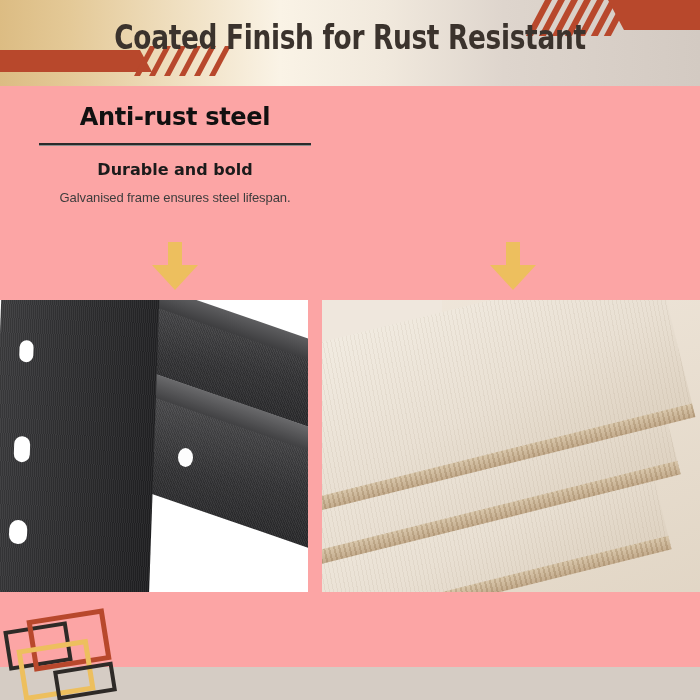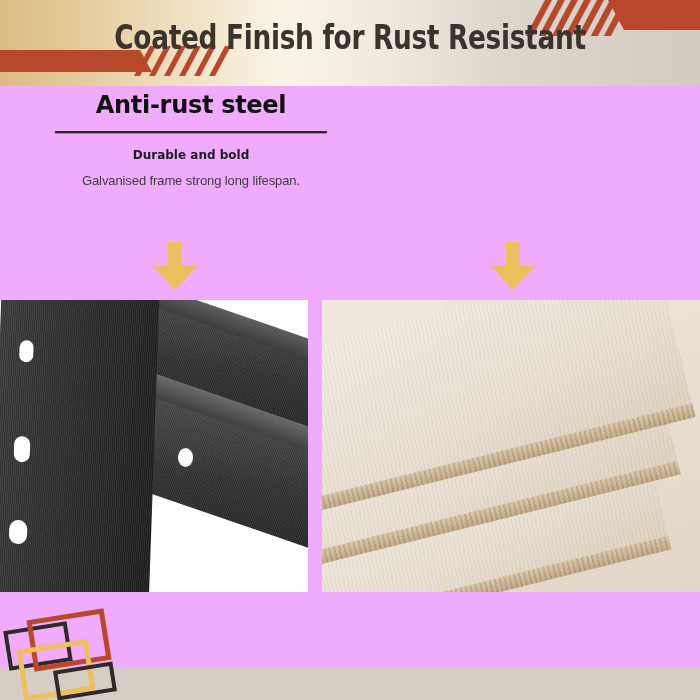--- a/index.html
+++ b/index.html
@@ -2,21 +2,21 @@
 <html><head>
 <meta charset="utf-8">
 <style>
   * { margin:0; padding:0; box-sizing:border-box; }
   html, body {
     width:700px; height:700px;
     background:#ffffff;
     font-family:"Liberation Sans", sans-serif;
     overflow:hidden;
   }
-  .page { position:relative; width:700px; height:700px; background:#f0abfc; }
+  .page { position:relative; width:700px; height:700px; background:#fca5a5; }
 
   
   .header {
     position:absolute; left:0; top:0; width:700px; height:86px;
     background:linear-gradient(to right,
       #dcbc83 0%, #e4c997 10%, #f0e0c2 26%,
       #faf3e6 40%, #f1e9dd 55%, #ded5cd 72%, #d3cac2 100%);
     overflow:hidden;
   }
   
@@ -65,43 +65,42 @@
     font-size:33px;
     letter-spacing:-0.4px;
     color:#3b332d;
     transform:scaleX(0.80);
     transform-origin:center;
     white-space:nowrap;
   }
 
   
   .cols {
-    position:absolute; left:0; top:88px; width:576px; height:130px;
+    position:absolute; left:0; top:100px; width:576px; height:130px;
     display:flex;
-    margin-left:16px;
   }
   .col { width:350px; position:relative; text-align:center; }
   .col-head {
     font-family:"DejaVu Sans", sans-serif;
     font-weight:700;
     font-size:24px;
     color:#111;
     letter-spacing:-0.3px;
     line-height:34px;
   }
   .col-rule {
     width:272px; height:3px; margin:9px auto 0;
     background:#2b2b2b;
     border-bottom:1px solid #8d8d8d;
   }
   .col-sub {
     margin-top:14px;
     font-family:"DejaVu Sans", sans-serif;
     font-weight:700;
-    font-size:12px;
+    font-size:16px;
     color:#1b1b1b;
   }
   .col-desc {
     margin-top:11px;
     font-size:13px;
     color:#3d3d3d;
     letter-spacing:-0.1px;
   }
 
   
@@ -239,21 +238,21 @@
 
     <div class="hdr-title">Coated Finish for Rust Resistant</div>
   </div>
 
   <div class="cols">
 
     <div class="col">
       <div class="col-head">Anti-rust steel</div>
       <div class="col-rule"></div>
       <div class="col-sub">Durable and bold</div>
-      <div class="col-desc">Galvanised frame strong long lifespan.</div>
+      <div class="col-desc">Galvanised frame ensures steel lifespan.</div>
     </div>
 
   </div>
 
   <div class="arrow" id="arrow-left">
     <span class="shaft"></span>
     <span class="head"></span>
   </div>
   <div class="arrow" id="arrow-right">
     <span class="shaft"></span>

